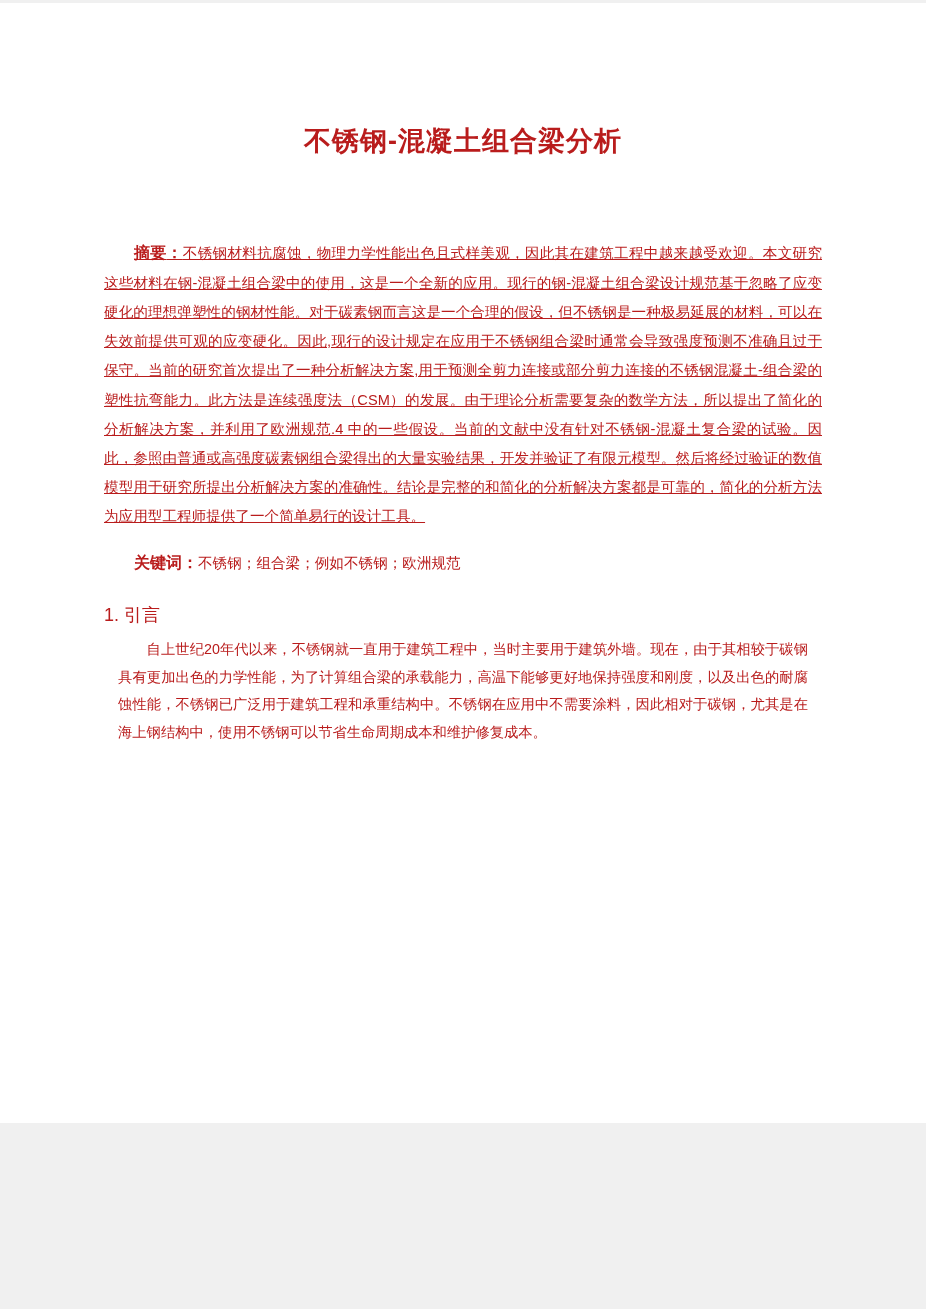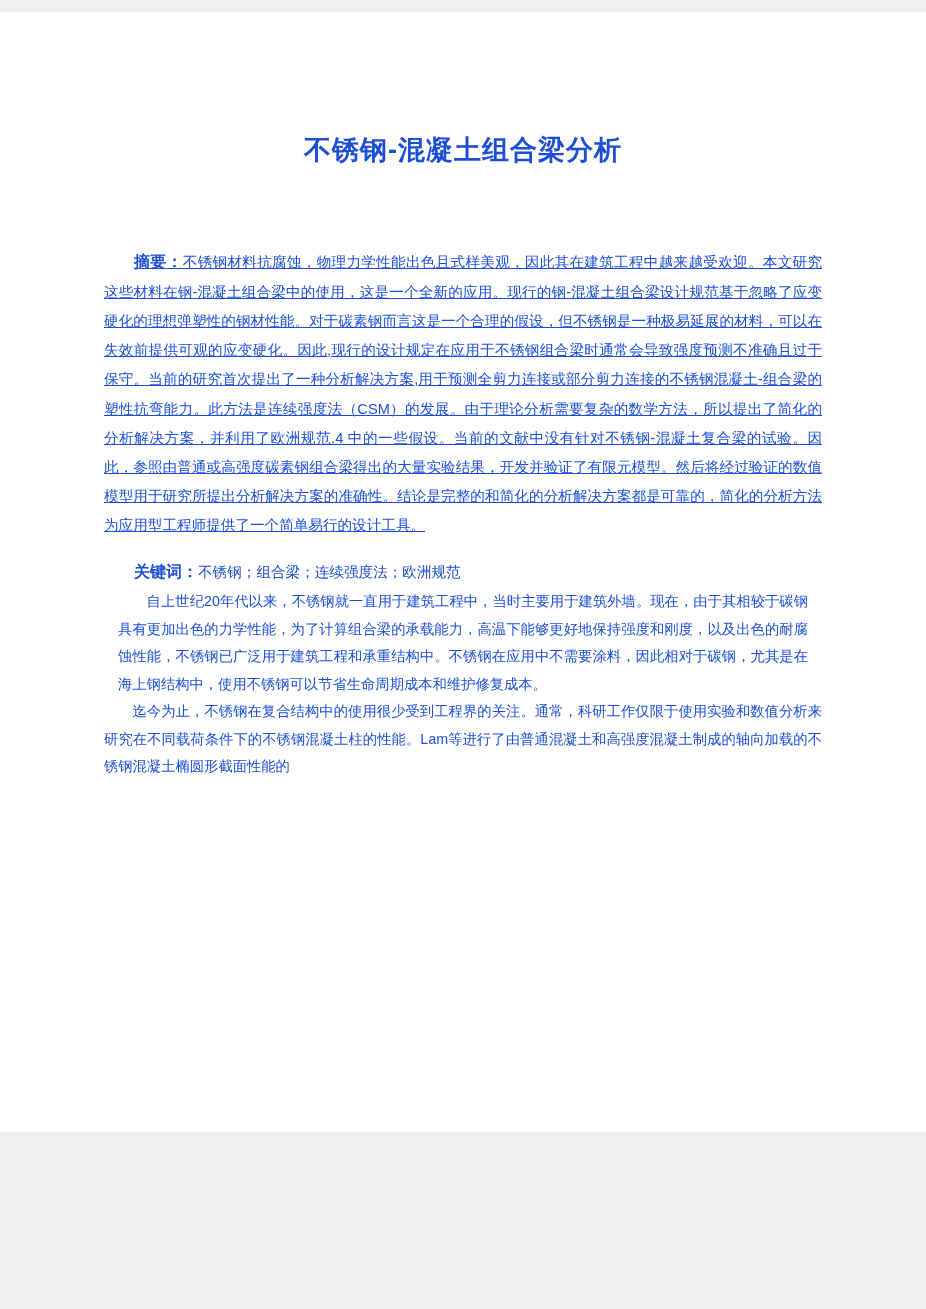--- a/index.html
+++ b/index.html
@@ -4,26 +4,26 @@
 <style>
   html, body {
     margin: 0;
     padding: 0;
     background: #f0f0f0;
   }
   .page {
     width: 926px;
     height: 1120px;
     background: #ffffff;
-    margin: 12px auto;
+    margin: 3px auto;
     position: relative;
     box-sizing: border-box;
     padding: 96px 104px 40px 104px;
     font-family: "Liberation Sans", sans-serif;
-    color: #1d4ed8;
+    color: #b91c1c;
     overflow: hidden;
   }
   .doc-title {
     text-align: center;
     font-size: 27px;
     font-weight: bold;
     letter-spacing: 1px;
     margin-top: 24px;
     margin-bottom: 0;
     line-height: 1.4;
@@ -77,19 +77,19 @@
 <body>
 
 <div class="page">
 
   <h1 class="doc-title">不锈钢-混凝土组合梁分析</h1>
 
   <div class="abstract-block">
     <p class="abstract-para"><span class="lead-label">摘要</span><span class="lead-sep">：</span><span>不锈钢材料抗腐蚀，物理力学性能出色且式样美观，因此其在建筑工程中越来越受欢迎。本文研究这些材料在钢-混凝土组合梁中的使用，这是一个全新的应用。现行的钢-混凝土组合梁设计规范基于忽略了应变硬化的理想弹塑性的钢材性能。对于碳素钢而言这是一个合理的假设，但不锈钢是一种极易延展的材料，可以在失效前提供可观的应变硬化。因此,现行的设计规定在应用于不锈钢组合梁时通常会导致强度预测不准确且过于保守。当前的研究首次提出了一种分析解决方案,用于预测全剪力连接或部分剪力连接的不锈钢混凝土-组合梁的塑性抗弯能力。此方法是连续强度法（CSM）的发展。由于理论分析需要复杂的数学方法，所以提出了简化的分析解决方案，并利用了欧洲规范.4 中的一些假设。当前的文献中没有针对不锈钢-混凝土复合梁的试验。因此，参照由普通或高强度碳素钢组合梁得出的大量实验结果，开发并验证了有限元模型。然后将经过验证的数值模型用于研究所提出分析解决方案的准确性。结论是完整的和简化的分析解决方案都是可靠的，简化的分析方法为应用型工程师提供了一个简单易行的设计工具。</span></p>
   </div>
 
-  <p class="keywords-para"><span class="lead-label">关键词</span><span class="lead-sep">：</span><span>不锈钢；组合梁；连续强度法；欧洲规范</span></p>
+  <p class="keywords-para"><span class="lead-label">关键词</span><span class="lead-sep">：</span><span>不锈钢；组合梁；例如不锈钢；欧洲规范</span></p>
 
+  <h2 class="section-heading">1. 引言</h2>
 
   <p class="body-para">自上世纪20年代以来，不锈钢就一直用于建筑工程中，当时主要用于建筑外墙。现在，由于其相较于碳钢具有更加出色的力学性能，为了计算组合梁的承载能力，高温下能够更好地保持强度和刚度，以及出色的耐腐蚀性能，不锈钢已广泛用于建筑工程和承重结构中。不锈钢在应用中不需要涂料，因此相对于碳钢，尤其是在海上钢结构中，使用不锈钢可以节省生命周期成本和维护修复成本。</p>
-  <p class="body-para full">迄今为止，不锈钢在复合结构中的使用很少受到工程界的关注。通常，科研工作仅限于使用实验和数值分析来研究在不同载荷条件下的不锈钢混凝土柱的性能。Lam等进行了由普通混凝土和高强度混凝土制成的轴向加载的不锈钢混凝土椭圆形截面性能的</p>
 
 </div>
 
 </body></html>

